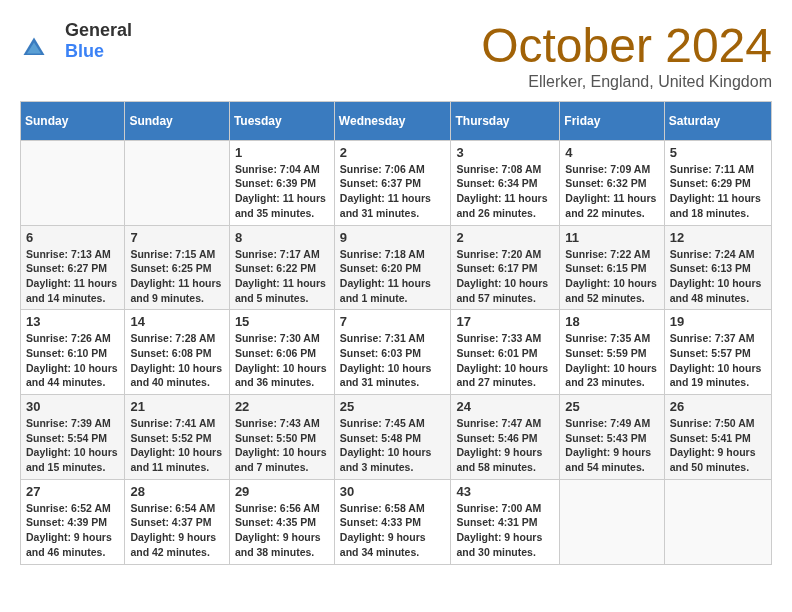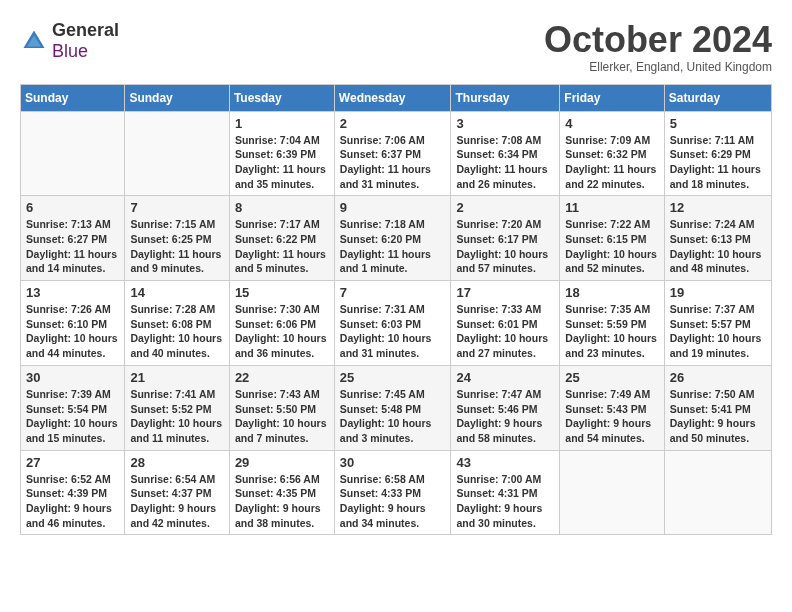--- a/index.html
+++ b/index.html
@@ -11,59 +11,59 @@
       padding: 20px;
     }
     .header {
       display: flex;
       justify-content: space-between;
       align-items: flex-start;
       margin-bottom: 10px;
     }
     .logo {
       display: flex;
-      align-items: center;
-      gap: 4px;
+      align-items: flex-end;
+      gap: 17px;
     }
     .logo-text-general {
       font-size: 18px;
       font-weight: bold;
       color: #333;
     }
     .logo-text-blue {
       font-size: 18px;
-      font-weight: normal;
-      color: #701a75;
+      font-weight: bold;
+      color: #3b82f6;
     }
     .logo-icon {
       width: 28px;
       height: 28px;
     }
     .title-area {
       text-align: right;
     }
     .month-title {
-      font-size: 36px;
-      font-weight: bold;
-      color: #404040;
+      font-size: 48px;
+      font-weight: normal;
+      color: #a16207;
       line-height: 1.1;
     }
     .location {
-      font-size: 12px;
+      font-size: 16px;
       color: #555;
     }
     table {
       width: 100%;
       border-collapse: collapse;
       font-size: 11px;
     }
     th {
       background-color: #3a7bbf;
       color: #fff;
-      padding: 6px 4px;
+      padding: 12px 4px;
       text-align: left;
       font-size: 12px;
       font-weight: bold;
       border: 1px solid #ccc;
     }
     td {
       border: 1px solid #ccc;
       vertical-align: top;
       padding: 4px 5px;
       height: 80px;

